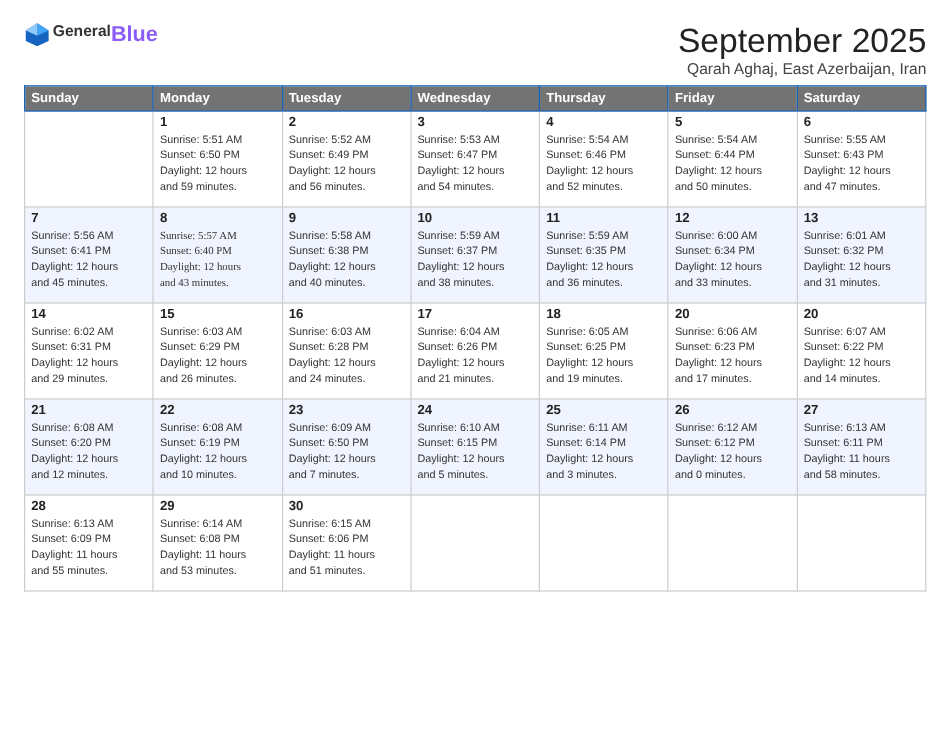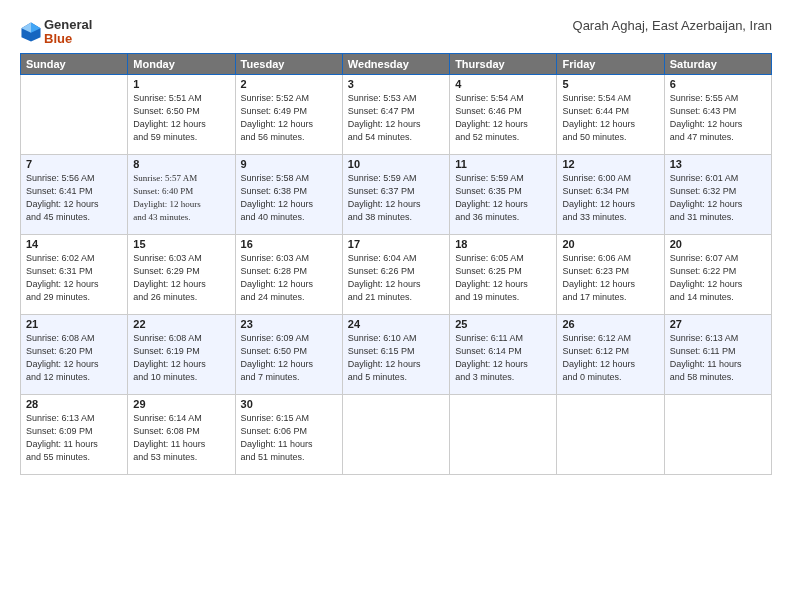--- a/index.html
+++ b/index.html
@@ -21,32 +21,32 @@
       align-items: flex-start;
       margin-bottom: 6px;
     }
     .logo {
       display: flex;
       align-items: center;
       gap: 2px;
     }
     .logo-text {
       display: flex;
-      flex-direction: column;
+      flex-direction: row;
       line-height: 1.1;
     }
     .logo-general {
       font-size: 13px;
       font-weight: bold;
       color: #333;
     }
     .logo-blue {
-      font-size: 13px;
+      font-size: 18px;
       font-weight: bold;
-      color: #c2410c;
+      color: #8b5cf6;
     }
     .logo-icon {
       width: 22px;
       height: 22px;
     }
     .title-block {
       text-align: right;
     }
     .month-year {
       font-size: 28px;
@@ -114,20 +114,21 @@
         <polygon points="15,2 28,10 28,22 15,28 2,22 2,10" fill="#1565c0"></polygon>
         <polygon points="15,2 28,10 15,16" fill="#42a5f5"></polygon>
         <polygon points="15,2 2,10 15,16" fill="#90caf9"></polygon>
       </svg>
       <div class="logo-text">
         <span class="logo-general">General</span>
         <span class="logo-blue">Blue</span>
       </div>
     </div>
     <div class="title-block">
+      <div class="month-year">September 2025</div>
       <div class="location">Qarah Aghaj, East Azerbaijan, Iran</div>
     </div>
   </div>
 
   <table class="calendar-table">
     <thead>
       <tr>
         <th>Sunday</th>
         <th>Monday</th>
         <th>Tuesday</th>

